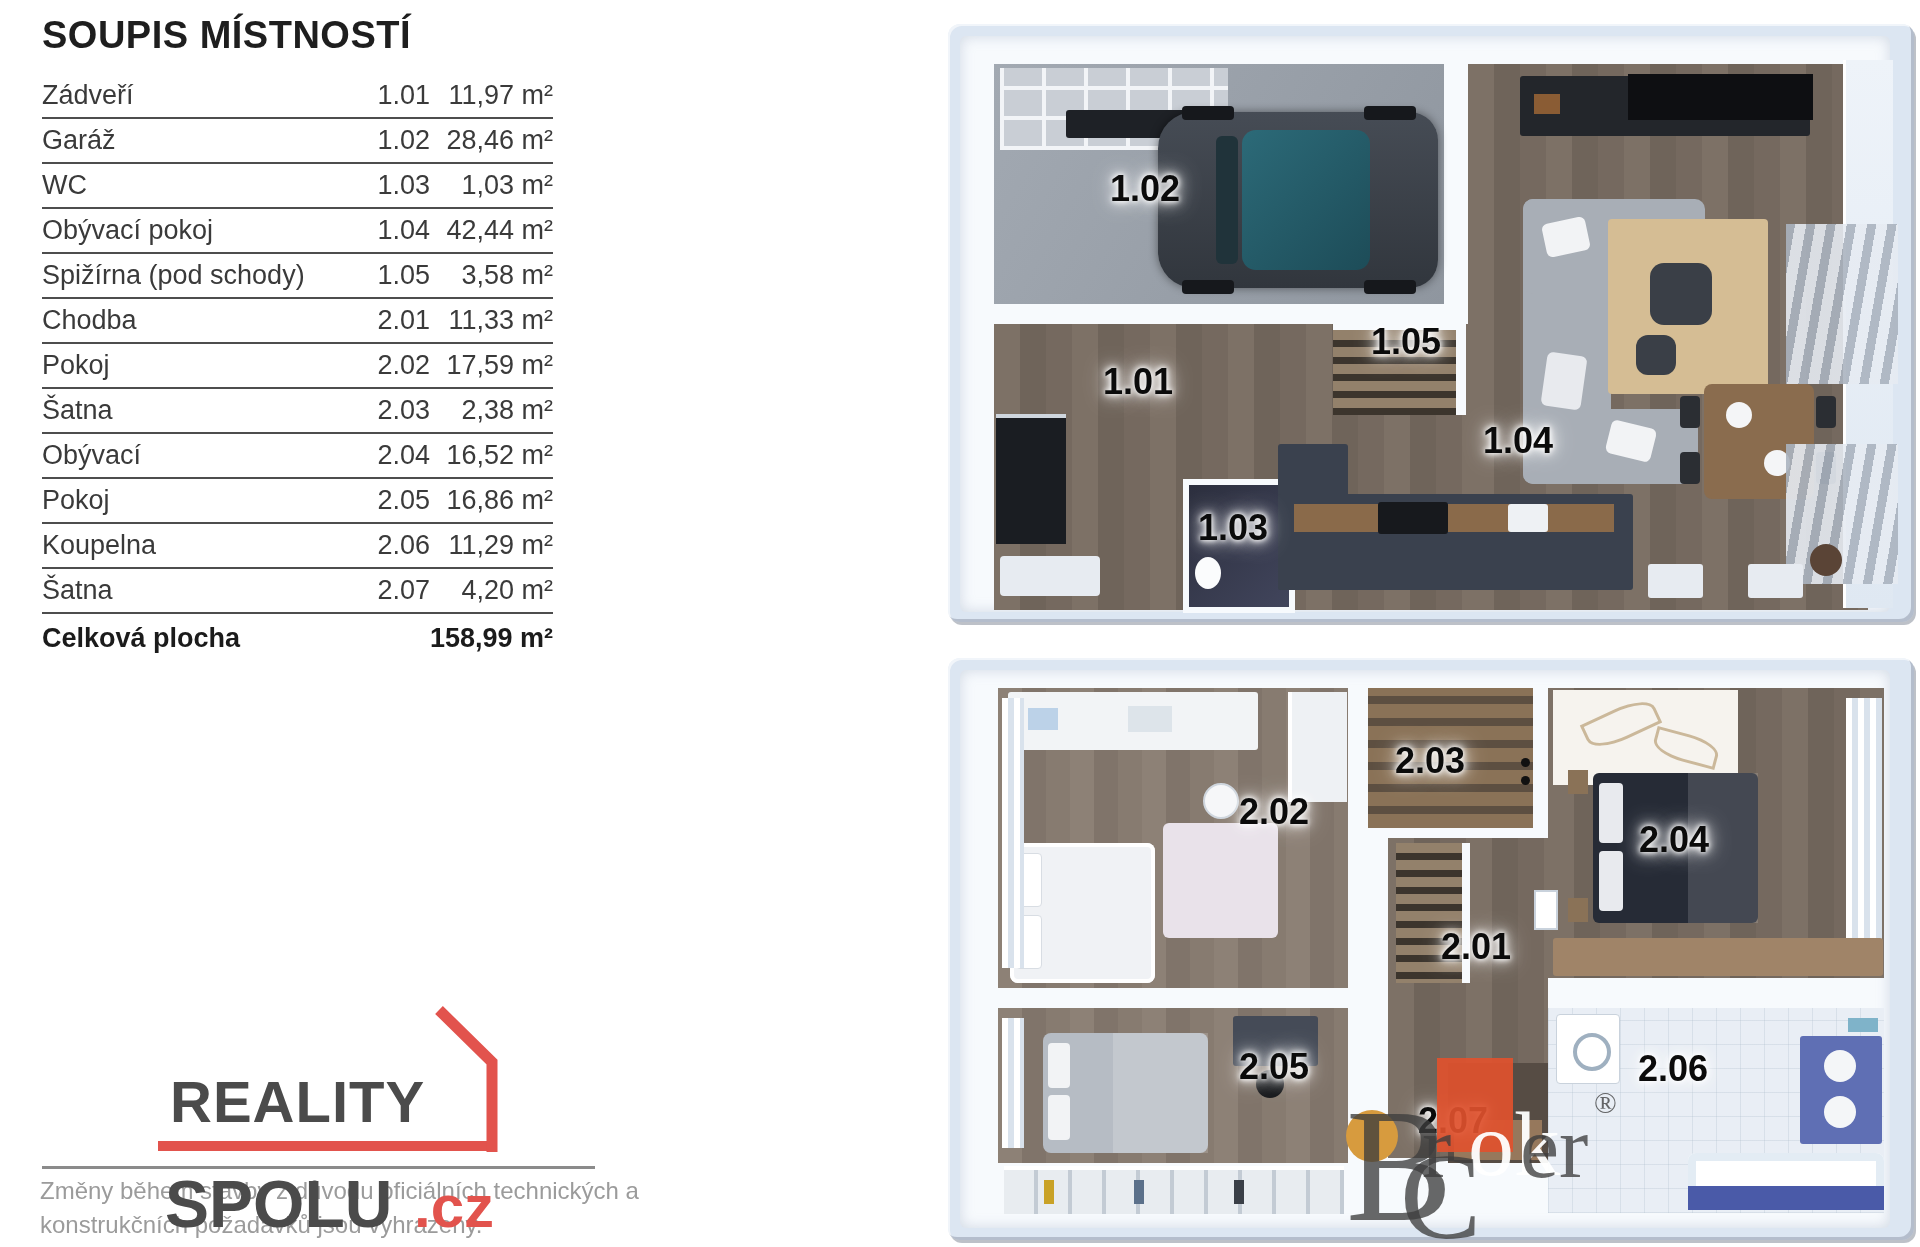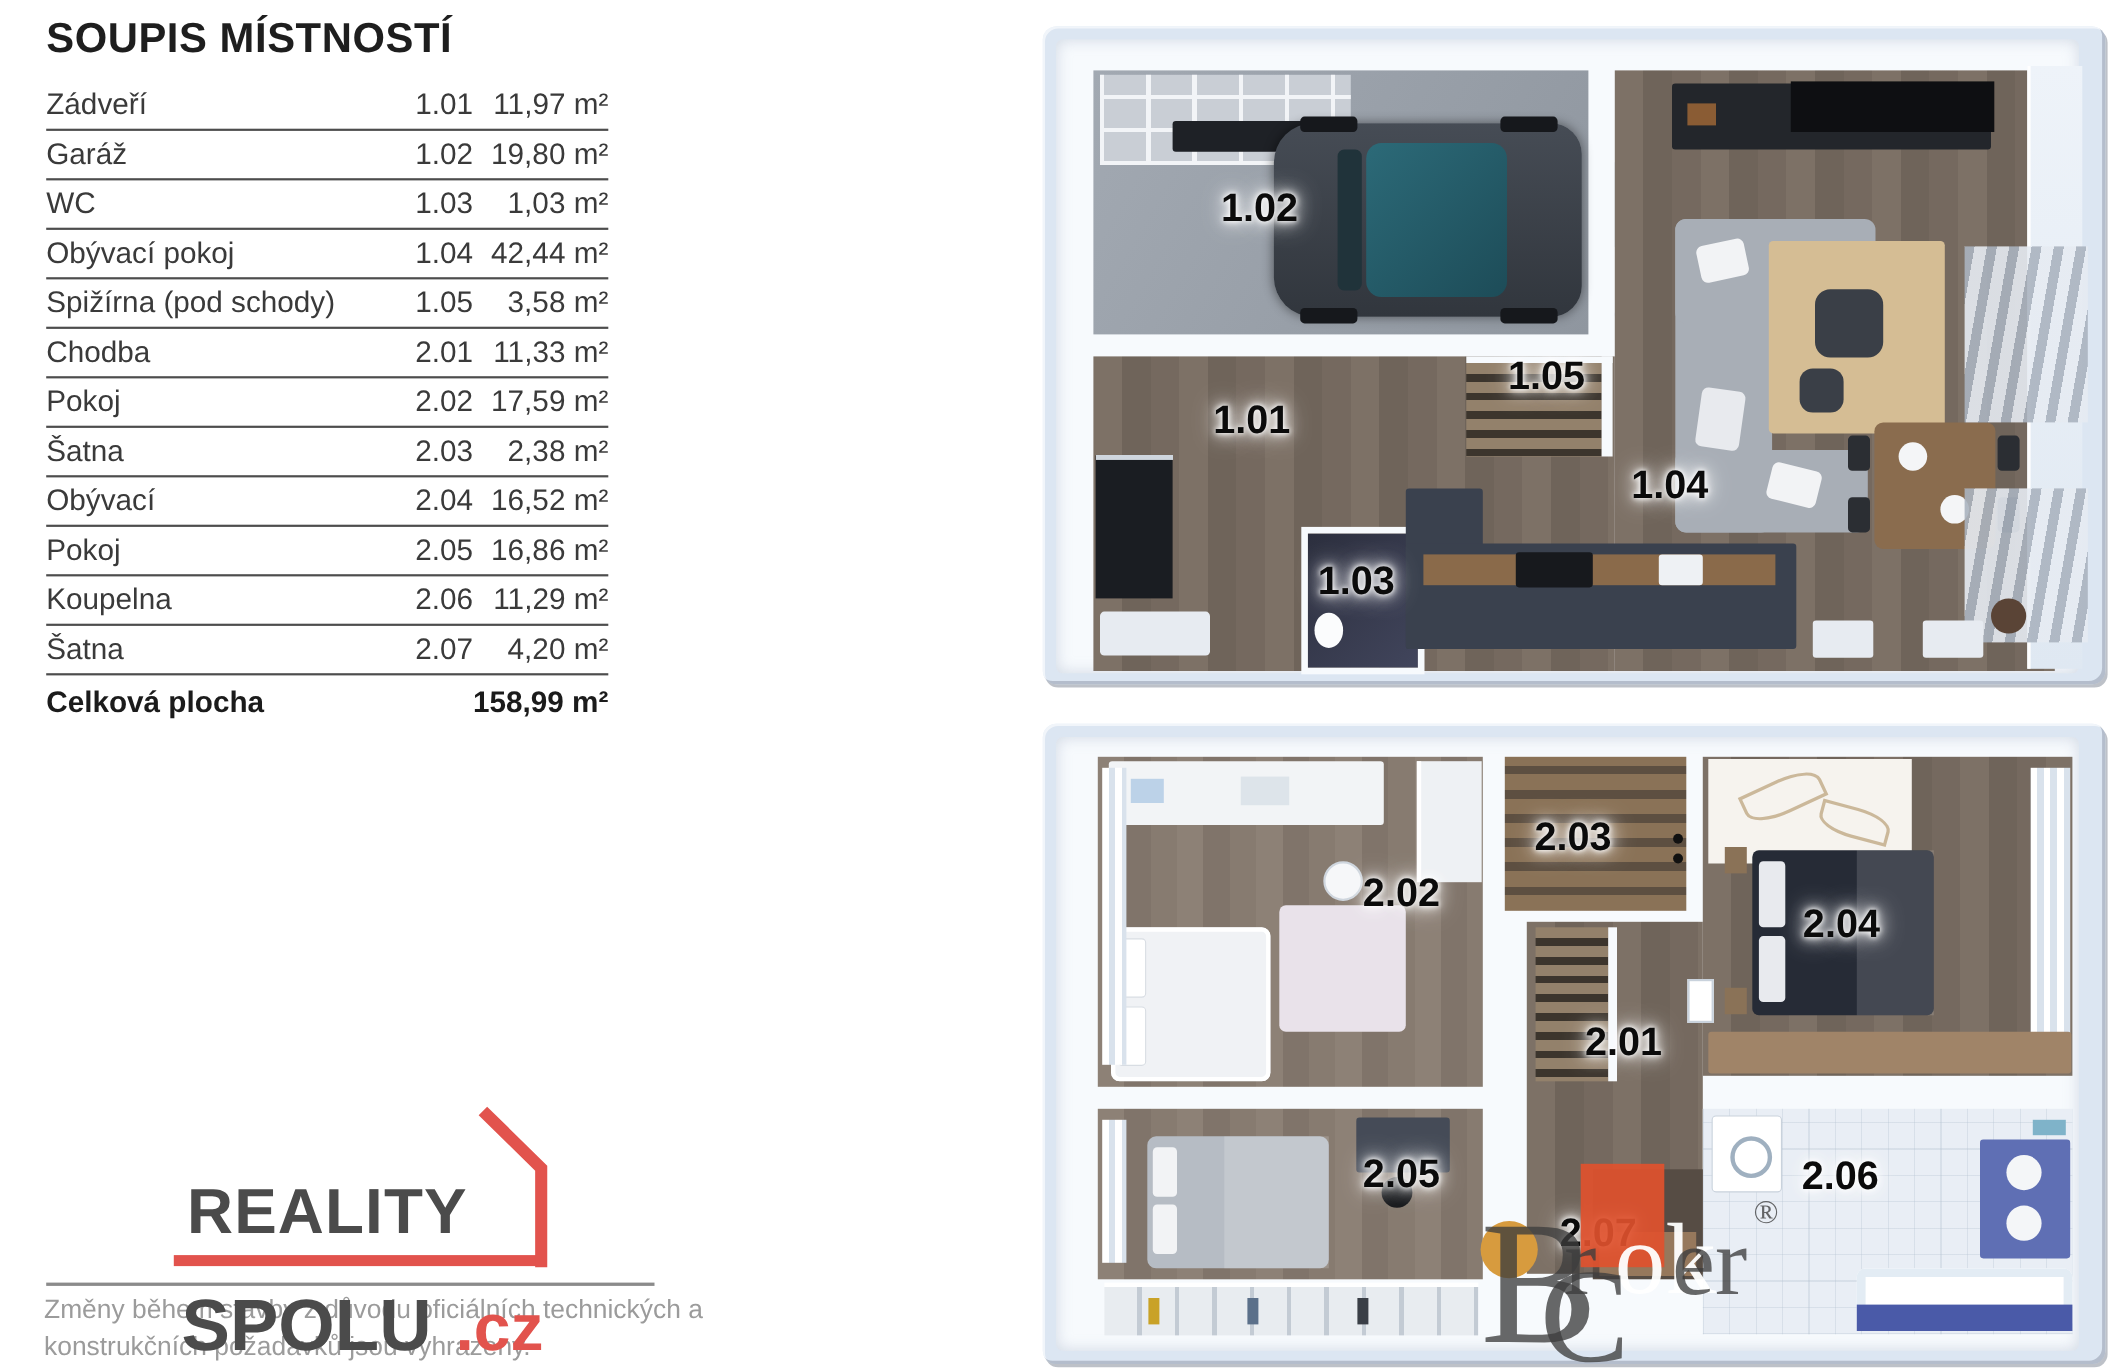--- a/index.html
+++ b/index.html
@@ -76,21 +76,21 @@
 
   <div class="room-table">
     <div class="room-row">
       <span class="rname">Zádveří</span>
       <span class="rcode">1.01</span>
       <span class="rarea">11,97 m²</span>
     </div>
     <div class="room-row">
       <span class="rname">Garáž</span>
       <span class="rcode">1.02</span>
-      <span class="rarea">19,80 m²</span>
+      <span class="rarea">28,46 m²</span>
     </div>
     <div class="room-row">
       <span class="rname">WC</span>
       <span class="rcode">1.03</span>
       <span class="rarea">1,03 m²</span>
     </div>
     <div class="room-row">
       <span class="rname">Obývací pokoj</span>
       <span class="rcode">1.04</span>
       <span class="rarea">42,44 m²</span>

